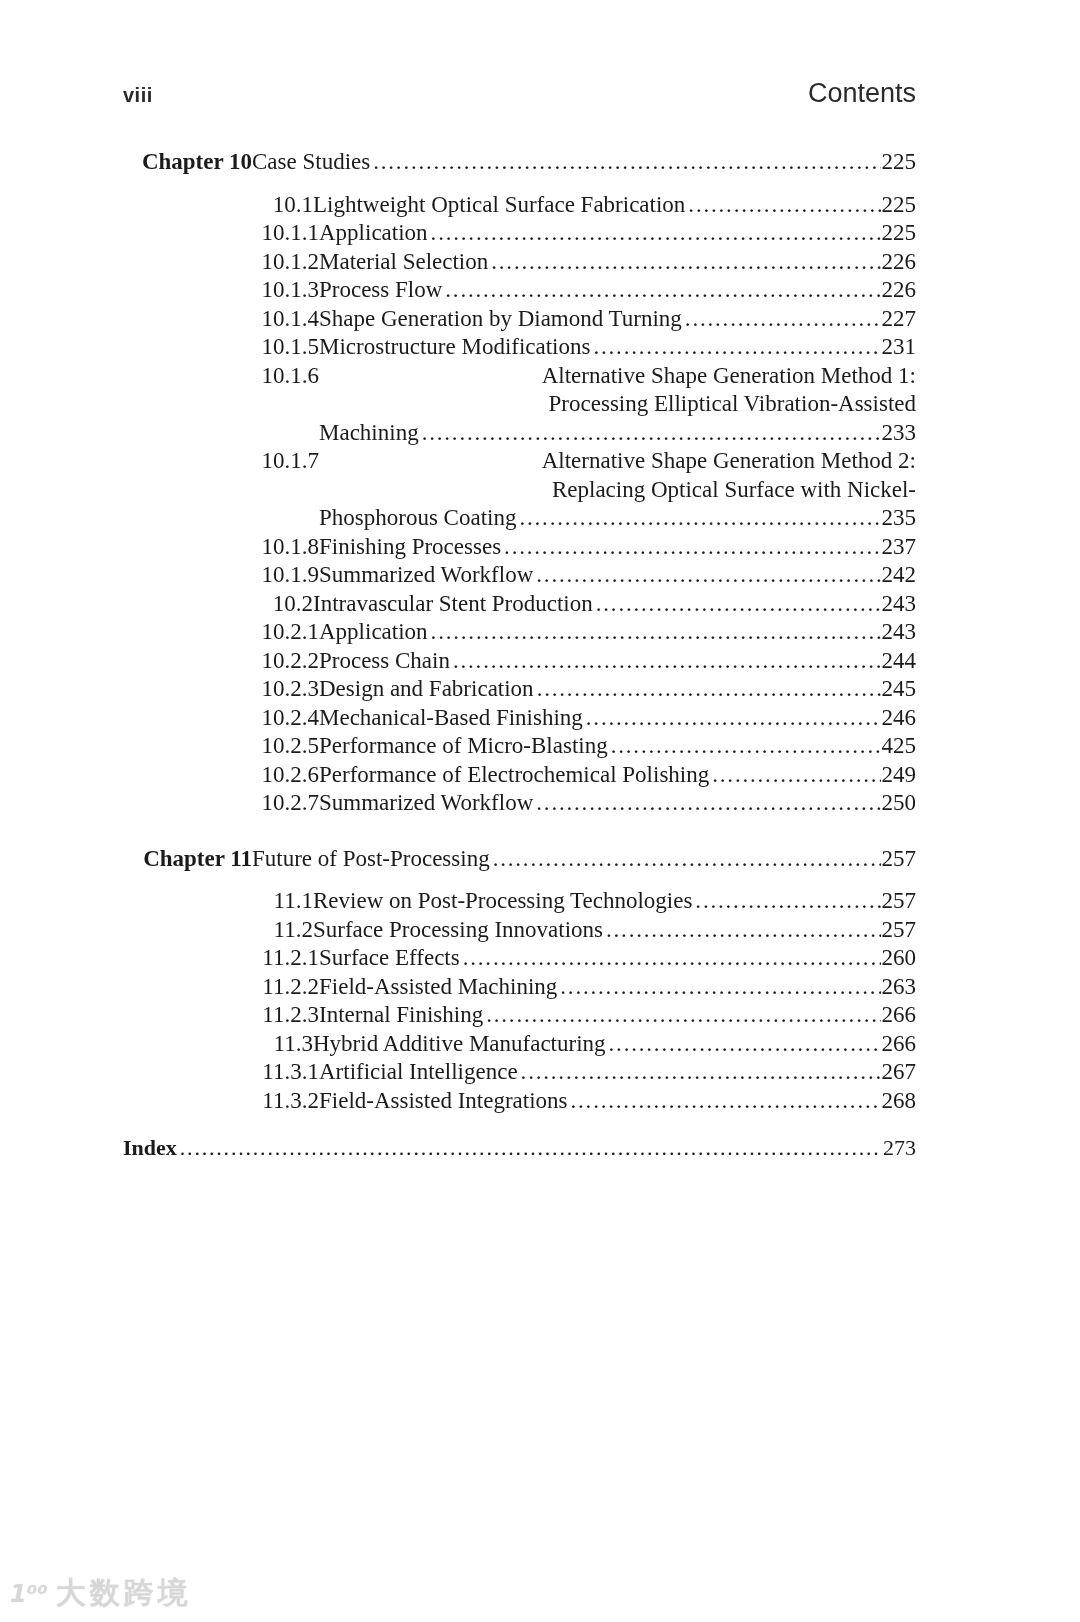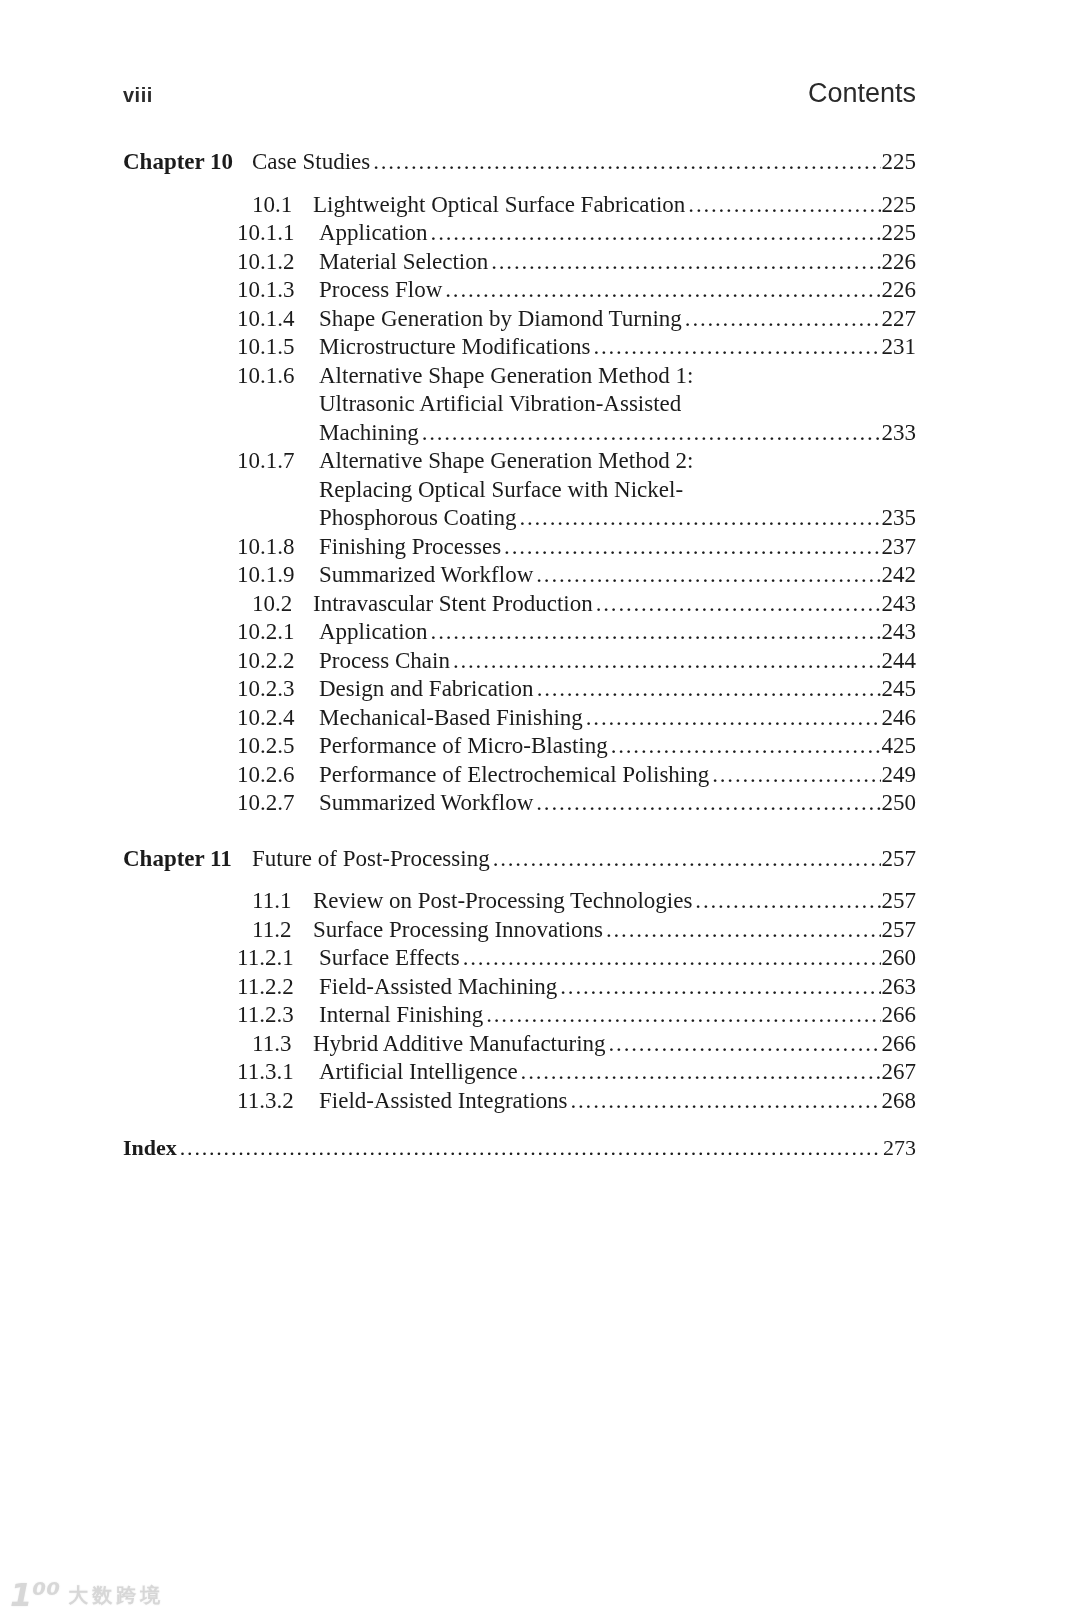--- a/index.html
+++ b/index.html
@@ -6,20 +6,21 @@
   .page {
     position: relative;
     width: 1080px;
     height: 1622px;
     background: #ffffff;
     box-sizing: border-box;
     padding: 78px 164px 0 123px;
     font-family: "Liberation Serif", serif;
     color: #1b1b1b;
     overflow: hidden;
+    text-align: right;
   }
   .header {
     display: flex;
     justify-content: space-between;
     align-items: baseline;
     font-family: "Liberation Sans", sans-serif;
     color: #2a2a2a;
   }
   .folio { font-weight: bold; font-size: 20px; letter-spacing: 0.5px; }
   .running-head { font-size: 27px; }
@@ -61,22 +62,22 @@
     left: 10px;
     bottom: 8px;
     display: flex;
     align-items: center;
     color: #d7d7d7;
     font-family: "DejaVu Sans", sans-serif;
     font-weight: bold;
     text-shadow: 0 0 2px #ececec;
     user-select: none;
   }
-  .wm-logo { font-size: 32px; margin-right: 8px; font-style: italic; }
-  .wm-text { font-size: 20px; letter-spacing: 4px; }
+  .wm-logo { font-size: 24px; margin-right: 8px; font-style: italic; }
+  .wm-text { font-size: 30px; letter-spacing: 4px; }
 </style>
 </head>
 <body>
 
 <div class="page">
   <div class="header">
     <span class="folio">viii</span>
     <span class="running-head">Contents</span>
   </div>
 
@@ -146,21 +147,21 @@
                 <span class="line-text">Microstructure Modifications</span>
                 <span class="dots"></span>
                 <span class="page-num">231</span>
               </div>
             </div>
           </div>
           <div class="entry level-2">
             <span class="num">10.1.6</span>
             <div class="entry-body">
               <div class="line">Alternative Shape Generation Method 1:</div>
-              <div class="line">Ultrasonic Artificial Vibration-Assisted</div>
+              <div class="line">Processing Elliptical Vibration-Assisted</div>
               <div class="lastline">
                 <span class="line-text">Machining</span>
                 <span class="dots"></span>
                 <span class="page-num">233</span>
               </div>
             </div>
           </div>
           <div class="entry level-2">
             <span class="num">10.1.7</span>
             <div class="entry-body">

